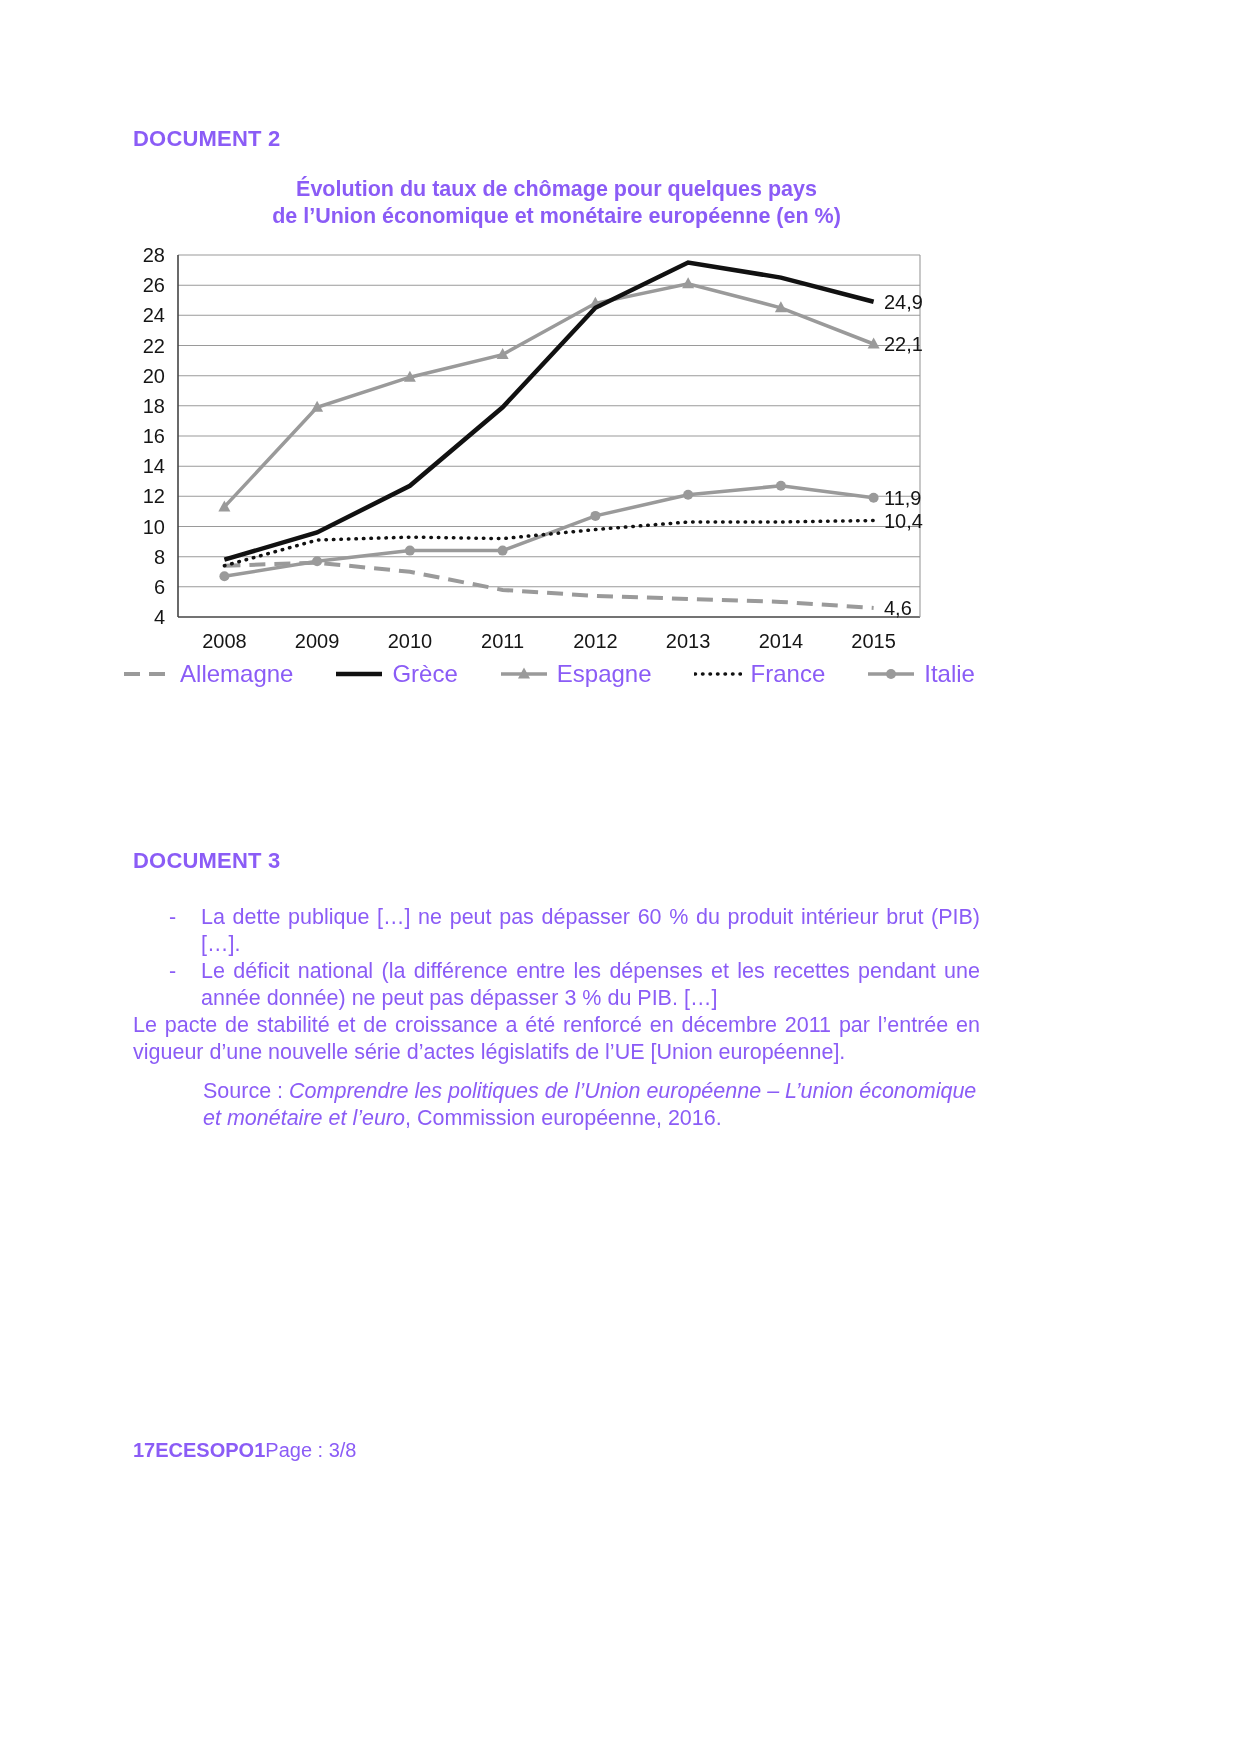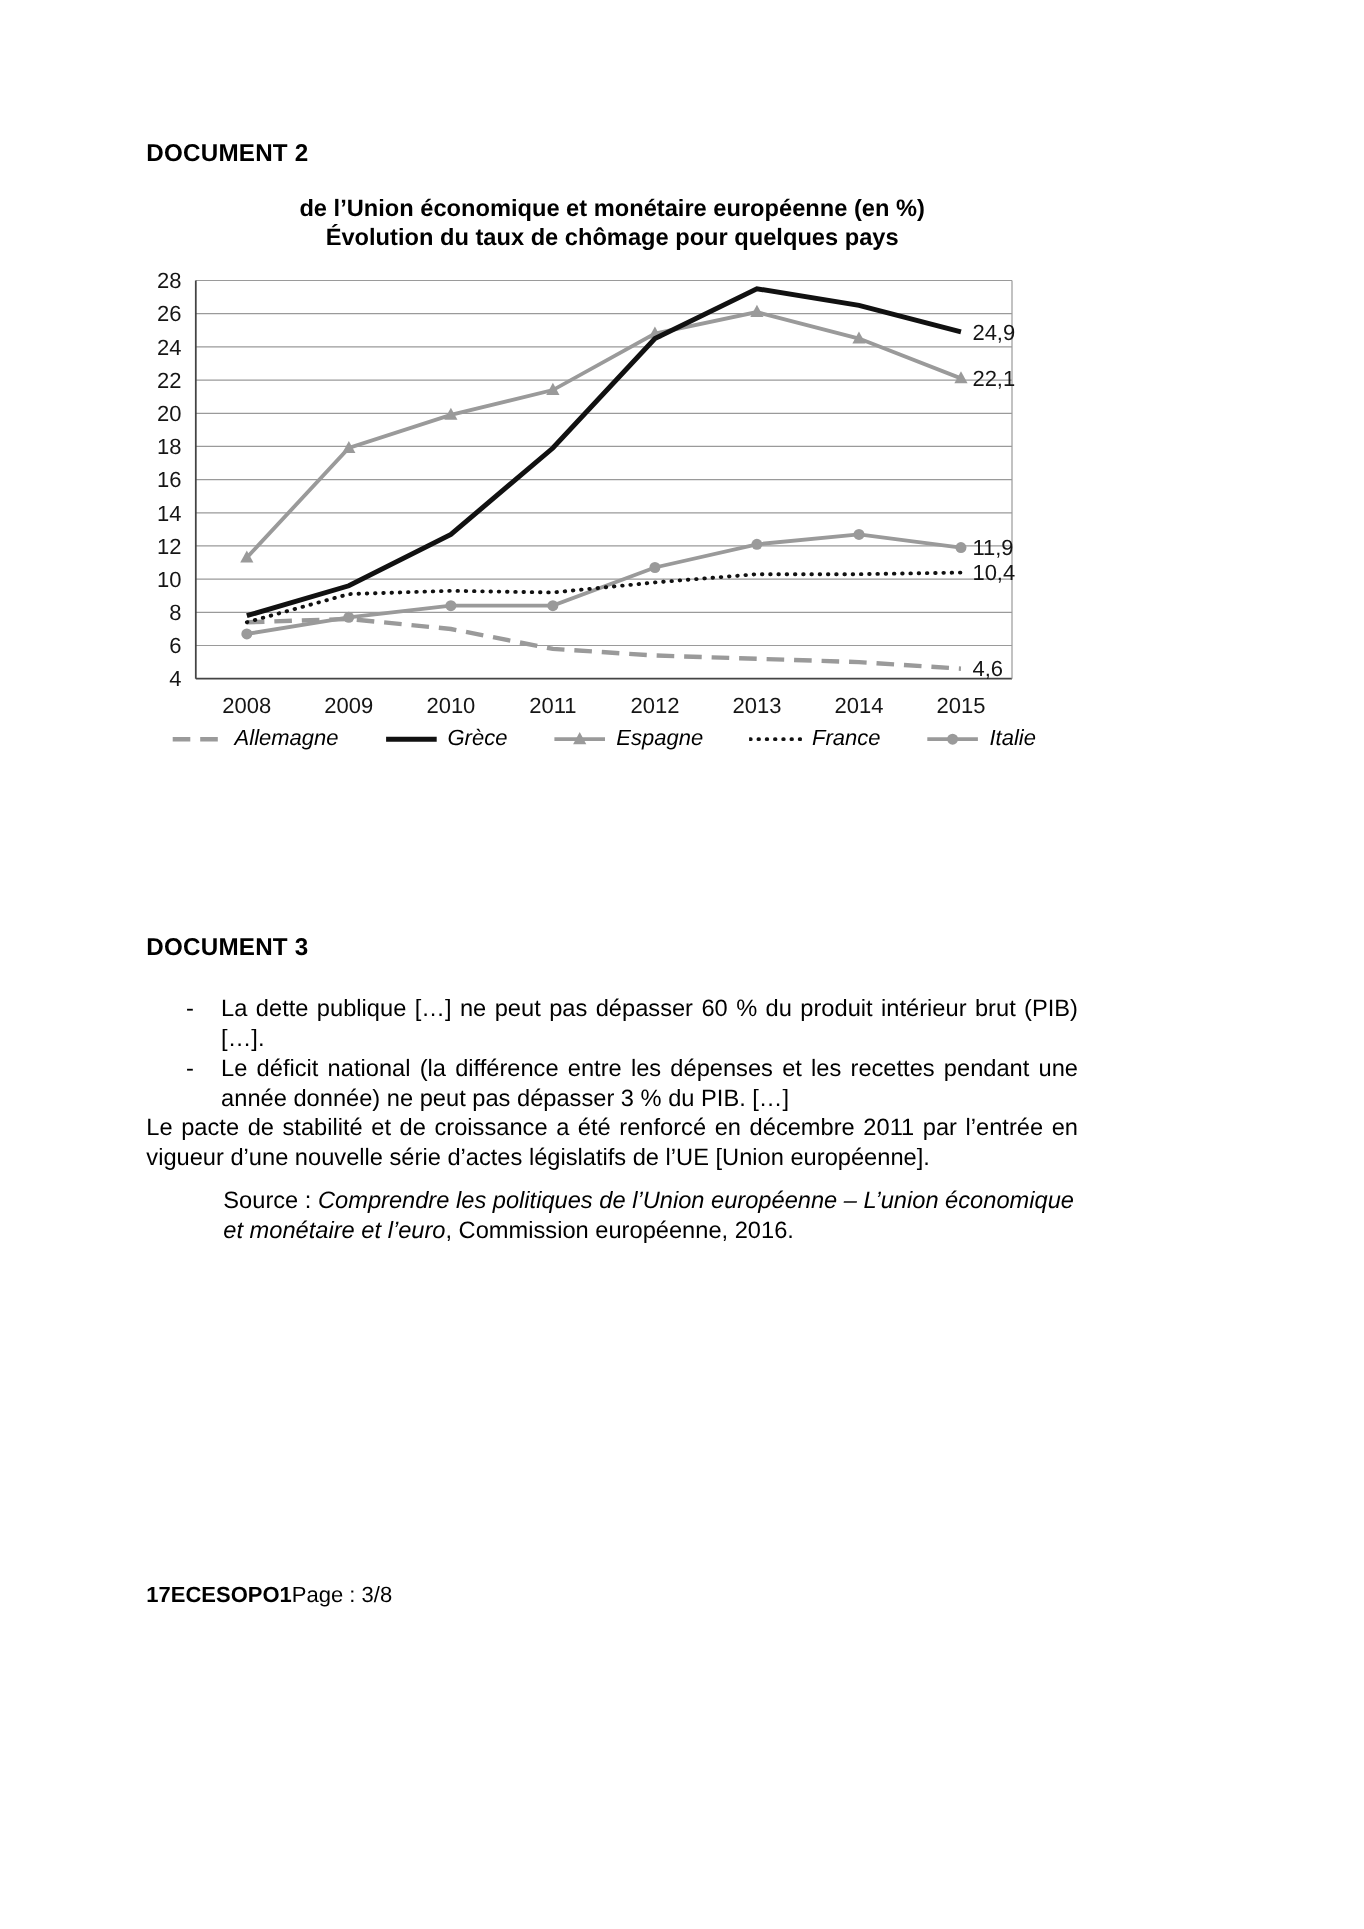--- a/index.html
+++ b/index.html
@@ -1,38 +1,37 @@
 <!DOCTYPE html>
 <html><head>
 <meta charset="utf-8">
 <style>
   * { margin:0; padding:0; box-sizing:border-box; }
   html, body { background:#ffffff; }
   .page {
     position:relative; width:1240px; height:1754px; margin:0 auto;
-    background:#ffffff; color:#000000;
+    background:#ffffff; color:#8b5cf6;
     font-family:"Liberation Sans", sans-serif; overflow:hidden;
   }
   .doc-heading {
     position:absolute; left:133px; font-size:22px; font-weight:bold; letter-spacing:0.2px;
   }
   #doc2-heading { top:126px; }
   #doc3-heading { top:848px; }
   .chart-title {
     position:absolute; top:176px; left:133px; width:847px;
     text-align:center; font-weight:bold; font-size:21.5px; line-height:27px;
   }
   #chart-svg { position:absolute; top:240px; left:0; width:1240px; height:420px; }
   #chart-svg text.ax   { font-family:"Liberation Sans", sans-serif; font-size:20px; fill:#151515; }
   #chart-svg text.endlab { font-family:"Liberation Sans", sans-serif; font-size:20px; fill:#151515; }
   .legend {
     position:absolute; top:660px; left:178px; width:742px;
     display:flex; justify-content:center; align-items:center; gap:42px;
-    font-size:20px;
-    font-style:italic;
+    font-size:24px;
   }
   .lg-item { display:flex; align-items:center; gap:9px; }
   .chart-source {
     position:absolute; top:722px; left:133px; width:847px;
     text-align:right; font-size:21.5px;
   }
   .doc3-text {
     position:absolute; top:904px; left:133px; width:847px;
     font-size:21.5px; line-height:27px;
   }
@@ -49,22 +48,22 @@
   .footer .fl { font-weight:bold; }
 </style>
 </head>
 <body>
 
 <div class="page">
 
   <div class="doc-heading" id="doc2-heading">DOCUMENT 2</div>
 
   <div class="chart-title">
+    <div>Évolution du taux de chômage pour quelques pays</div>
     <div>de l’Union économique et monétaire européenne (en %)</div>
-    <div>Évolution du taux de chômage pour quelques pays</div>
   </div>
 
   <svg id="chart-svg" viewBox="0 0 1240 420">
       <line x1="178" y1="377.0" x2="920" y2="377.0" stroke="#444444" stroke-width="1.6"></line>
       <text x="165" y="384.0" text-anchor="end" class="ax">4</text>
       <line x1="178" y1="346.8" x2="920" y2="346.8" stroke="#9a9a9a" stroke-width="1.1"></line>
       <text x="165" y="353.8" text-anchor="end" class="ax">6</text>
       <line x1="178" y1="316.7" x2="920" y2="316.7" stroke="#9a9a9a" stroke-width="1.1"></line>
       <text x="165" y="323.7" text-anchor="end" class="ax">8</text>
       <line x1="178" y1="286.5" x2="920" y2="286.5" stroke="#9a9a9a" stroke-width="1.1"></line>

